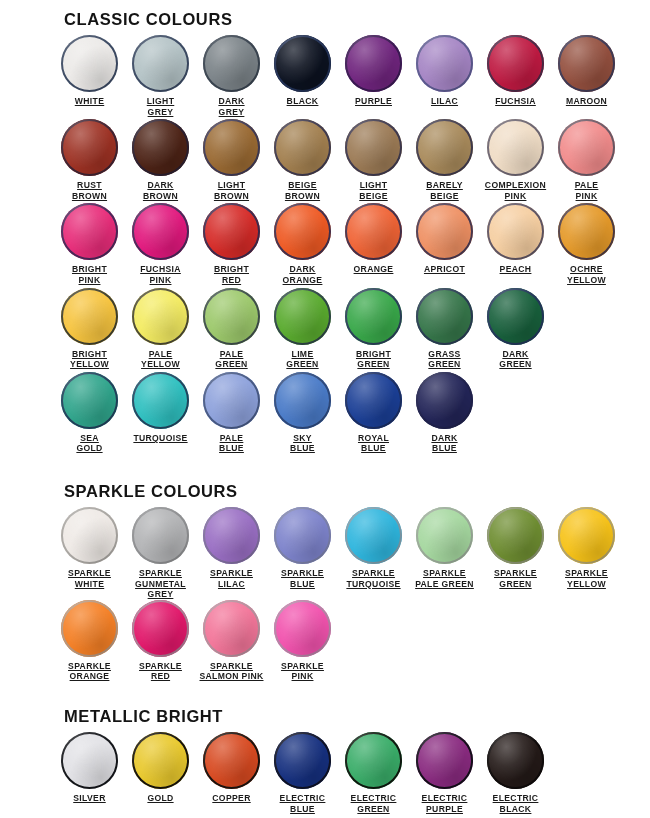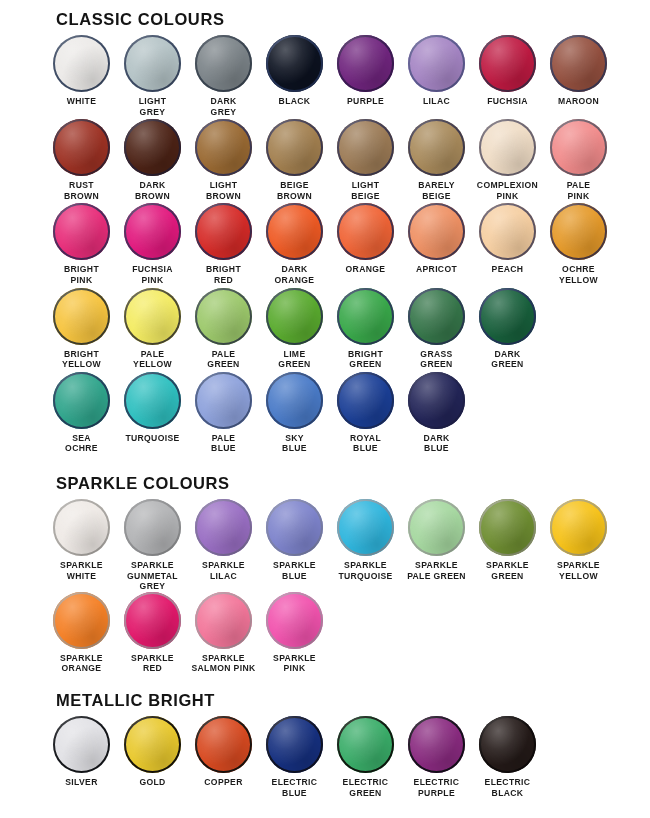--- a/index.html
+++ b/index.html
@@ -5,21 +5,21 @@
   html,body{margin:0;padding:0;}
   body{
     width:650px;height:818px;
     background:#ffffff;
     font-family:"Liberation Sans", sans-serif;
     color:#1a1a1a;
     overflow:hidden;
   }
   .page{position:relative;width:650px;height:818px;}
 
-  .section{margin:0;padding:4px;}
+  .section{margin:0;padding:12px;}
 
   .section-title{
     font-family:"Liberation Sans", sans-serif;
     font-weight:bold;
     font-size:16.5px;
     letter-spacing:0.6px;
     color:#141414;
     margin:0 0 6px 52px;
   }
 
@@ -30,20 +30,21 @@
     margin:0 0 0 42px;
     padding:0;
   }
 
   .cell{
     width:71px;
     display:flex;
     flex-direction:column;
     align-items:center;
     margin:0;
+    text-decoration:underline;
   }
 
   .swatch{
     width:57px;height:57px;
     border-radius:50%;
     position:relative;
     box-sizing:border-box;
   }
   
   .swatch::after{
@@ -233,21 +234,21 @@
           <div class="cell">
             <div class="swatch" style="background: rgb(24, 96, 60); box-shadow: rgb(35, 54, 90) 0px 0px 0px 2px inset;"></div>
             <div class="label">DARK
 GREEN</div>
           </div>
         </div>
         <div class="row">
           <div class="cell">
             <div class="swatch" style="background: rgb(48, 165, 140); box-shadow: rgb(35, 65, 92) 0px 0px 0px 2px inset;"></div>
             <div class="label">SEA
-OCHRE</div>
+GOLD</div>
           </div>
           <div class="cell">
             <div class="swatch" style="background: rgb(47, 192, 192); box-shadow: rgb(36, 69, 95) 0px 0px 0px 2px inset;"></div>
             <div class="label">TURQUOISE</div>
           </div>
           <div class="cell">
             <div class="swatch" style="background: rgb(142, 162, 220); box-shadow: rgb(72, 90, 132) 0px 0px 0px 2px inset;"></div>
             <div class="label">PALE
 BLUE</div>
           </div>

